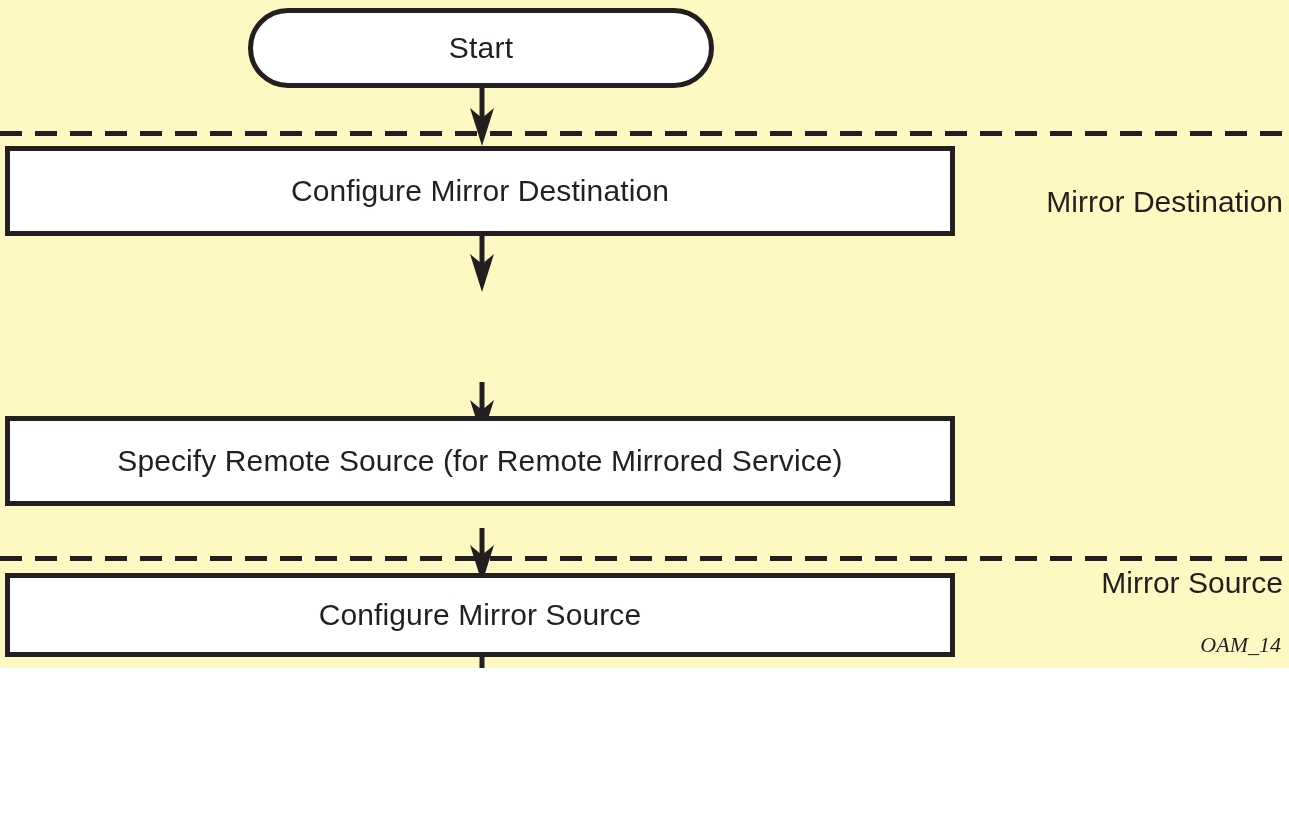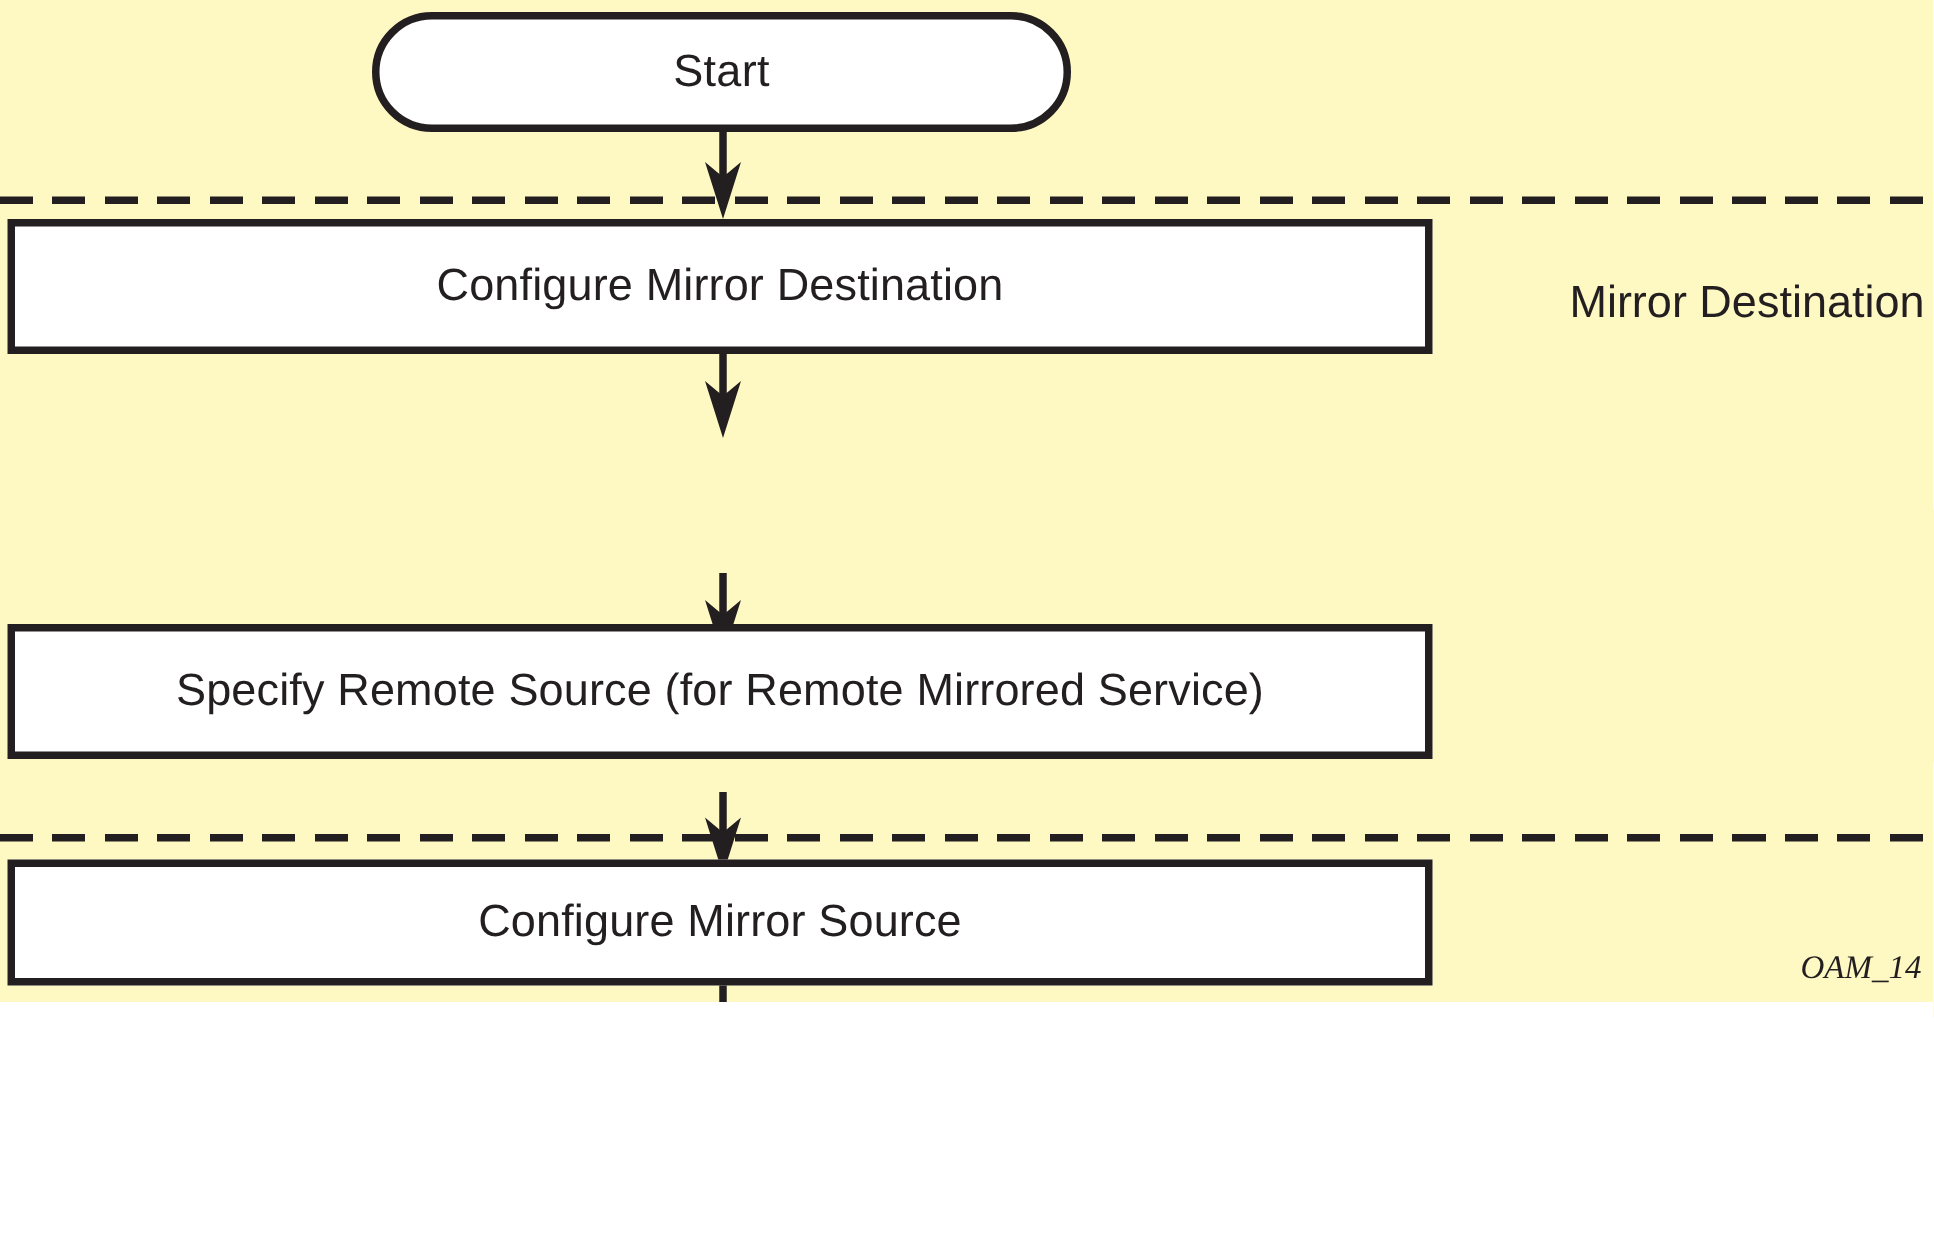--- a/index.html
+++ b/index.html
@@ -135,20 +135,21 @@
   <div class="process" style="left:5px; top:416px; width:950px; height:90px;">
     <span class="node-label">Specify Remote Source (for Remote Mirrored Service)</span>
   </div>
 
   <svg class="connector" width="1289" height="834" viewBox="0 0 1289 834">
     <line x1="482" y1="528" x2="482" y2="565" stroke="#231f20" stroke-width="5"></line>
     <path d="M 482 583 L 470 545 L 482 555 L 494 545 Z" fill="#231f20"></path>
   </svg>
 
   <div class="separator" style="top:556px;"></div>
+  <div class="zone-label" style="top:568px;">Mirror Source</div>
 
   <div class="process" style="left:5px; top:573px; width:950px; height:84px;">
     <span class="node-label">Configure Mirror Source</span>
   </div>
 
   <svg class="connector" width="1289" height="834" viewBox="0 0 1289 834">
     <line x1="482" y1="657" x2="482" y2="697" stroke="#231f20" stroke-width="5"></line>
     <path d="M 482 715 L 470 677 L 482 687 L 494 677 Z" fill="#231f20"></path>
   </svg>
 

